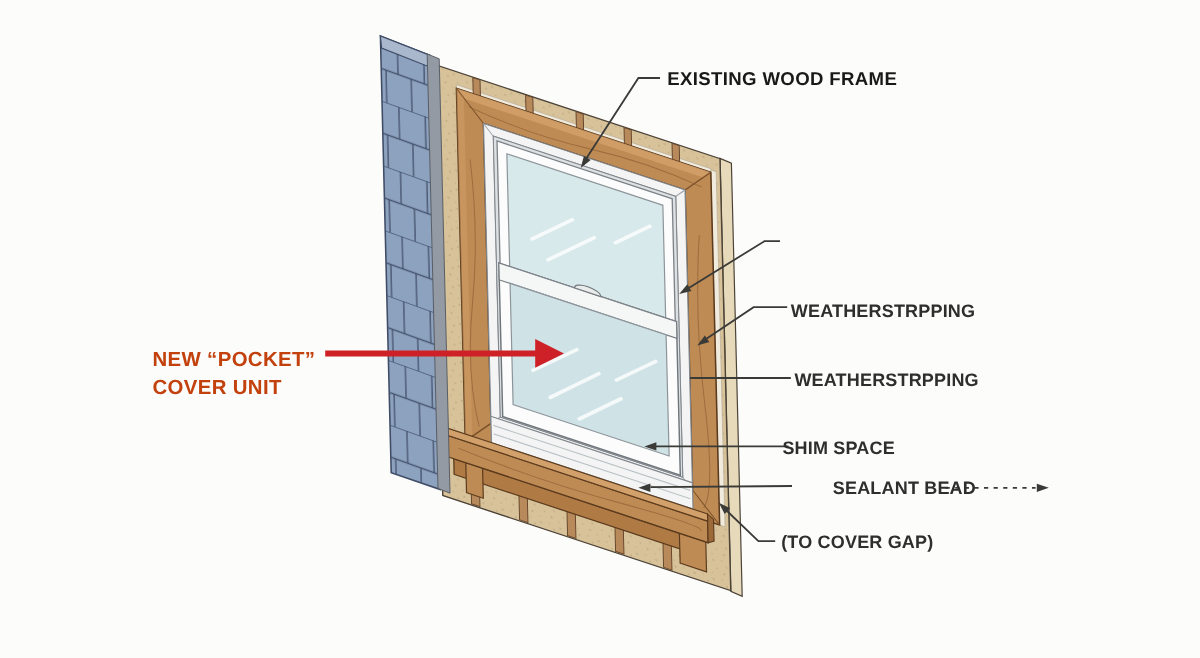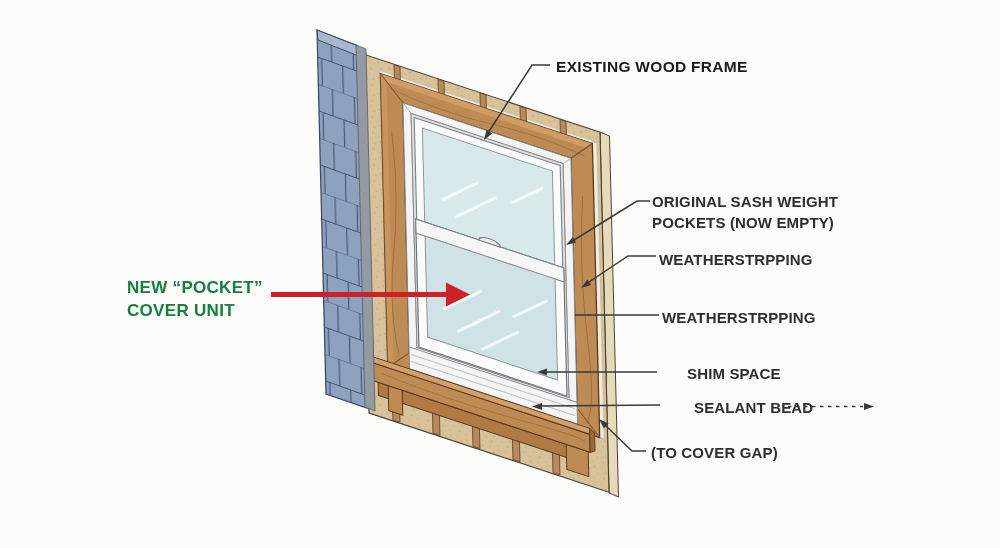--- a/index.html
+++ b/index.html
@@ -3,21 +3,21 @@
 <meta charset="utf-8">
 <style>
   html,body{margin:0;padding:0;}
   body{width:1000px;height:548px;overflow:hidden;background:#fcfcfb;}
   #stage{position:relative;width:1000px;height:548px;background:#fcfcfb;
          font-family:"Liberation Sans",sans-serif;}
   svg{position:absolute;left:0;top:0;}
   .lbl{position:absolute;font:700 15px/21px "Liberation Sans",sans-serif;
        color:#2e2e2c;letter-spacing:.15px;white-space:nowrap;}
   .lbl.big{font-size:15.5px;color:#191917;letter-spacing:.3px;}
-  .lbl.pocket{font-size:17px;line-height:23px;color:#15803d;letter-spacing:.3px;}
+  .lbl.pocket{font-size:17px;line-height:23px;color:#c2410c;letter-spacing:.3px;margin-top:12px;}
   .lbl div{white-space:nowrap;}
 </style>
 </head>
 <body>
 
 <div id="stage">
 
 <svg width="1000" height="548" viewBox="0 0 1000 548">
   <defs>
     <pattern id="speck" patternUnits="userSpaceOnUse" width="16" height="16">
@@ -172,30 +172,26 @@
   </g>
 
   <g>
     <line x1="271" y1="294.5" x2="447" y2="294.5" stroke-width="5" stroke="#ce2127"></line>
     <polygon points="446,282.5 470,294.5 446,306.5" fill="#ce2127"></polygon>
   </g>
 </svg>
 
 <div class="lbl big" style="left:556px;top:56px">EXISTING WOOD FRAME</div>
 
-<div class="lbl" style="left:652px;top:191px">
-  <div>ORIGINAL SASH WEIGHT</div>
-  <div>POCKETS (NOW EMPTY)</div>
-</div>
 
 <div class="lbl" style="left:659px;top:249px">WEATHERSTRPPING</div>
 
 <div class="lbl" style="left:662px;top:307px">WEATHERSTRPPING</div>
 
-<div class="lbl" style="left:687px;top:363px">SHIM SPACE</div>
+<div class="lbl" style="left:652px;top:363px">SHIM SPACE</div>
 
 <div class="lbl" style="left:694px;top:397px">SEALANT BEAD</div>
 
 <div class="lbl" style="left:651px;top:442px">
   <div>(TO COVER GAP)</div>
 </div>
 
 <div class="lbl pocket" style="left:127px;top:276px">
   <div>NEW “POCKET”</div>
   <div>COVER UNIT</div>

